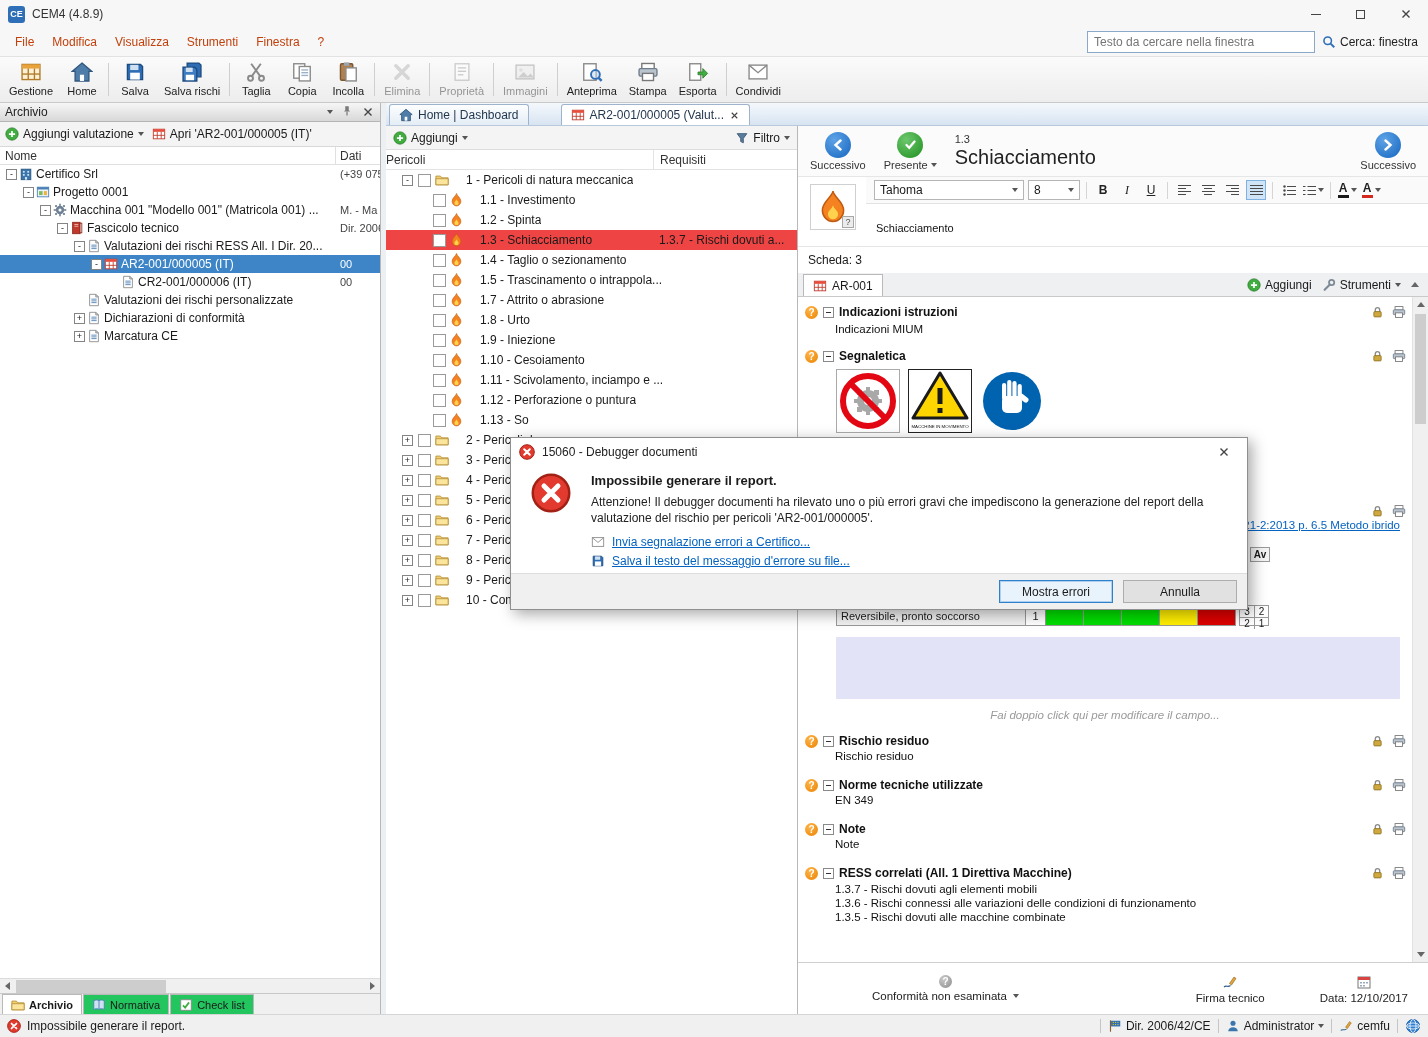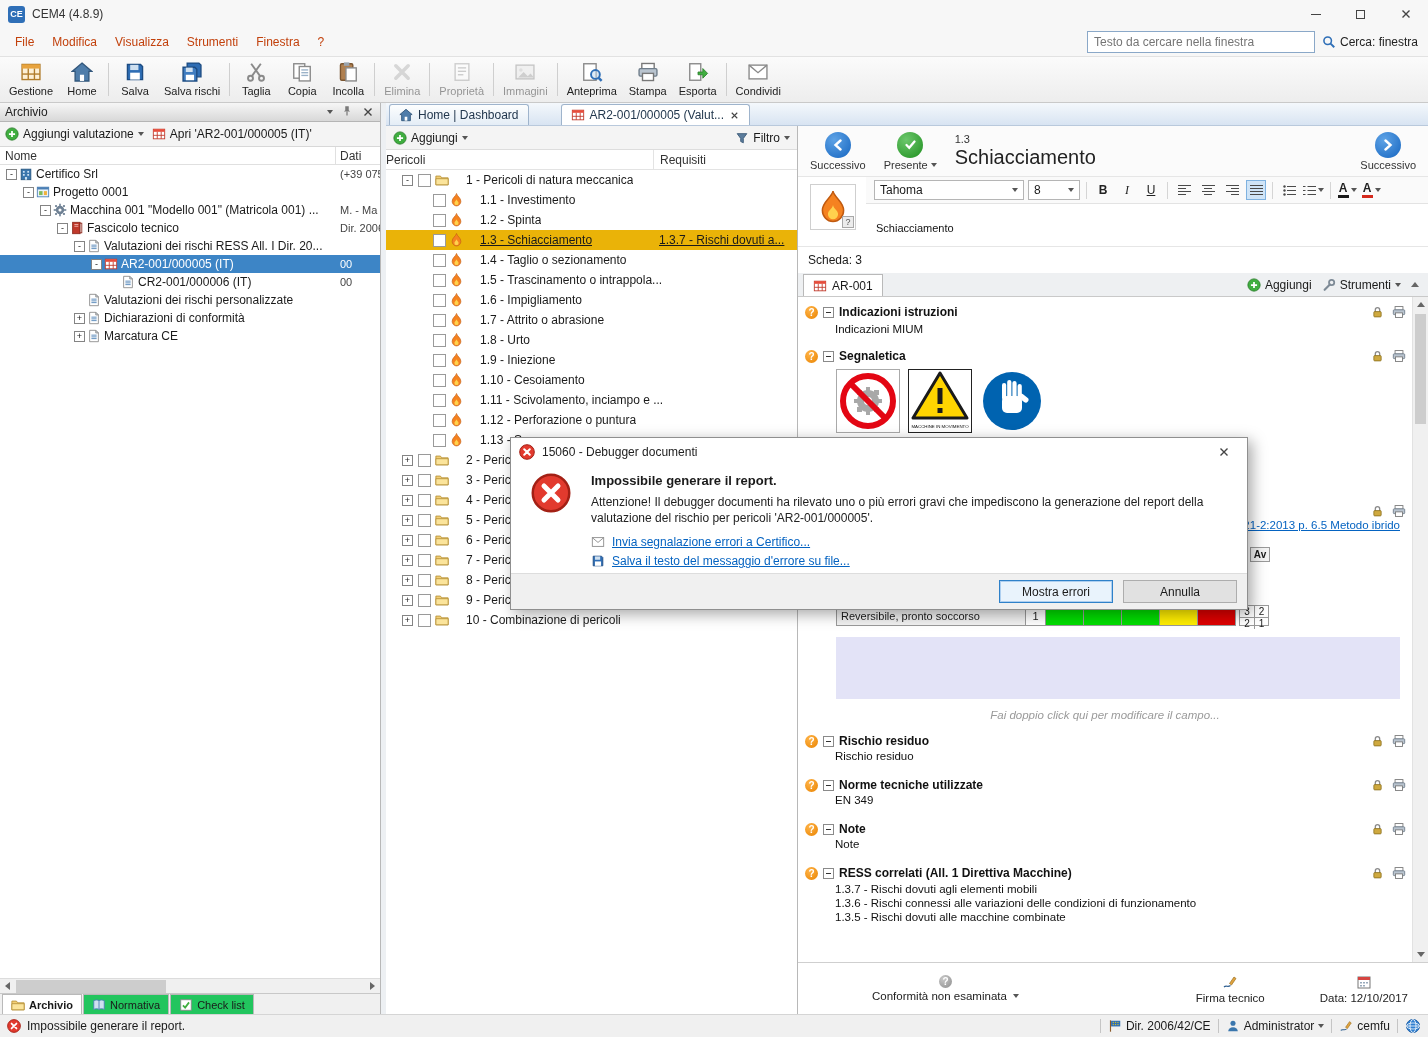--- a/index.html
+++ b/index.html
@@ -78,21 +78,21 @@
   
   .pericoli-panel { width:412px; background:#fff; border-right:1px solid #b8b8b8; display:flex; flex-direction:column; min-height:0; }
   .pz-toolbar { height:24px; background:#f4f4f4; border-bottom:1px solid #ddd; display:flex; align-items:center; gap:4px; padding:0 7px; flex:none; }
   .pz-right { margin-left:auto; display:flex; align-items:center; gap:4px; }
   .pz-cols { height:20px; display:flex; align-items:center; border-bottom:1px solid #e3e3e3; color:#333; flex:none; }
   .pz-col-per { width:268px; height:100%; display:flex; align-items:center; border-right:1px solid #e3e3e3; }
   .pz-col-req { flex:1; padding-left:6px; }
   .pz-tree { flex:1; overflow:hidden; }
   .prow { height:20px; display:flex; align-items:center; padding-left:16px; }
   .prow.leaf { padding-left:44px; }
-  .prow.selected { background:#eab308;text-decoration:underline; }
+  .prow.selected { background:#ef4444; }
   .pcheck { width:13px; height:13px; border:1px solid #9a9a9a; background:#fff; flex:none; margin:0 4px 0 3px; }
   .prow .plabel { white-space:nowrap; overflow:hidden; padding-left:17px; }
   .prow .preq { margin-left:auto; width:142px; flex:none; white-space:nowrap; overflow:hidden; padding-left:4px; }
 
   
   .detail-panel { flex:1; background:#fff; display:flex; flex-direction:column; min-width:0; }
   .dt-nav { height:51px; border-bottom:1px solid #e6e6e6; display:flex; align-items:center; padding:0 12px; gap:18px; background:#fbfbfb; flex:none; }
   .navbtn { display:flex; flex-direction:column; align-items:center; gap:1px; font-size:11px; color:#333; }
   .navlabelrow { display:flex; align-items:center; gap:3px; }
   .navcircle { width:26px; height:26px; border-radius:50%; display:flex; align-items:center; justify-content:center; flex:none; }
@@ -793,27 +793,20 @@
                 <use href="#i-flame"></use>
               </svg>
               <span class="plabel">1.4 - Taglio o sezionamento</span>
             </div>
           <div class="prow leaf">
               <span class="pcheck"></span>
               <svg class="ic13">
                 <use href="#i-flame"></use>
               </svg>
               <span class="plabel">1.5 - Trascinamento o intrappola...</span>
-            </div>
-          <div class="prow leaf">
-              <span class="pcheck"></span>
-              <svg class="ic13">
-                <use href="#i-flame"></use>
-              </svg>
-              <span class="plabel">1.6 - Impigliamento</span>
             </div>
           <div class="prow leaf">
               <span class="pcheck"></span>
               <svg class="ic13">
                 <use href="#i-flame"></use>
               </svg>
               <span class="plabel">1.7 - Attrito o abrasione</span>
             </div>
           <div class="prow leaf">
               <span class="pcheck"></span>

